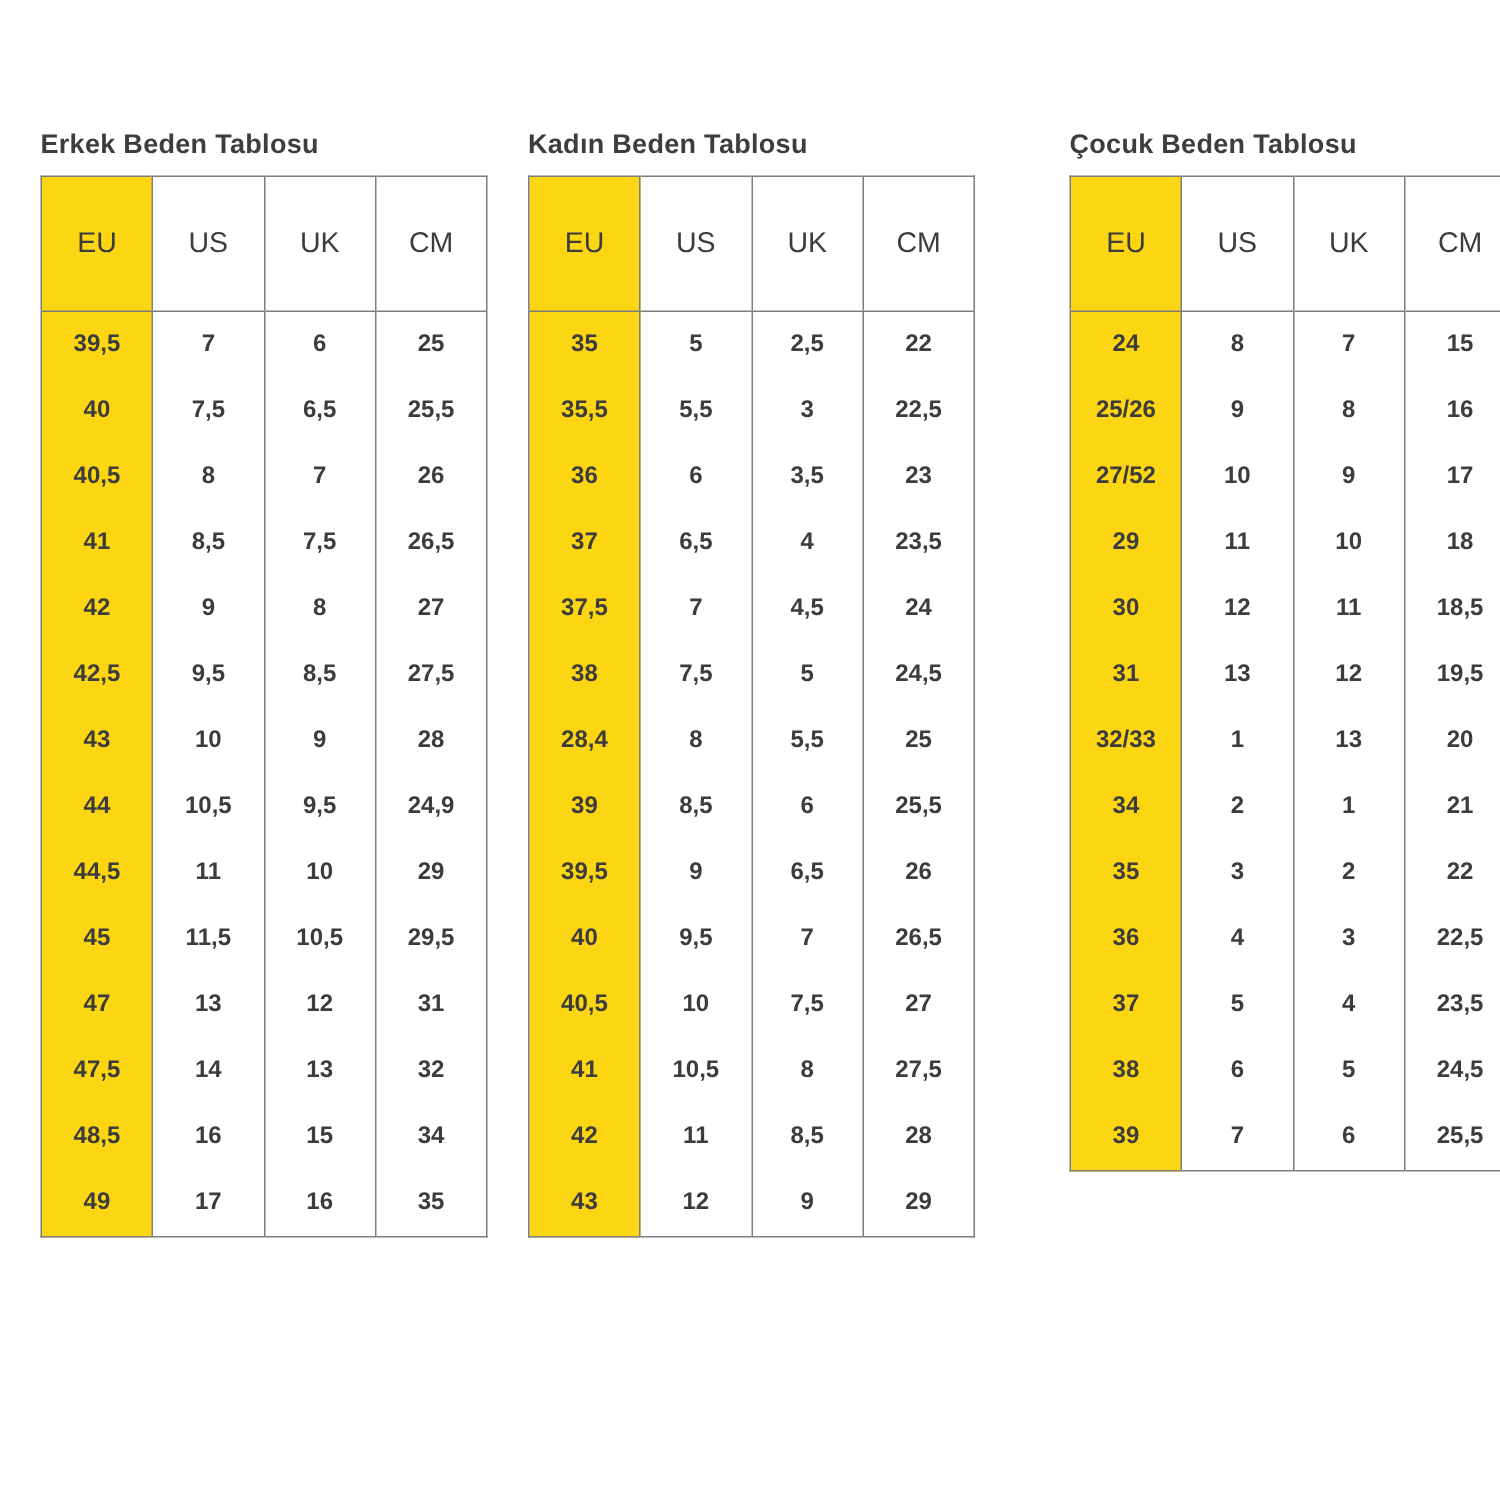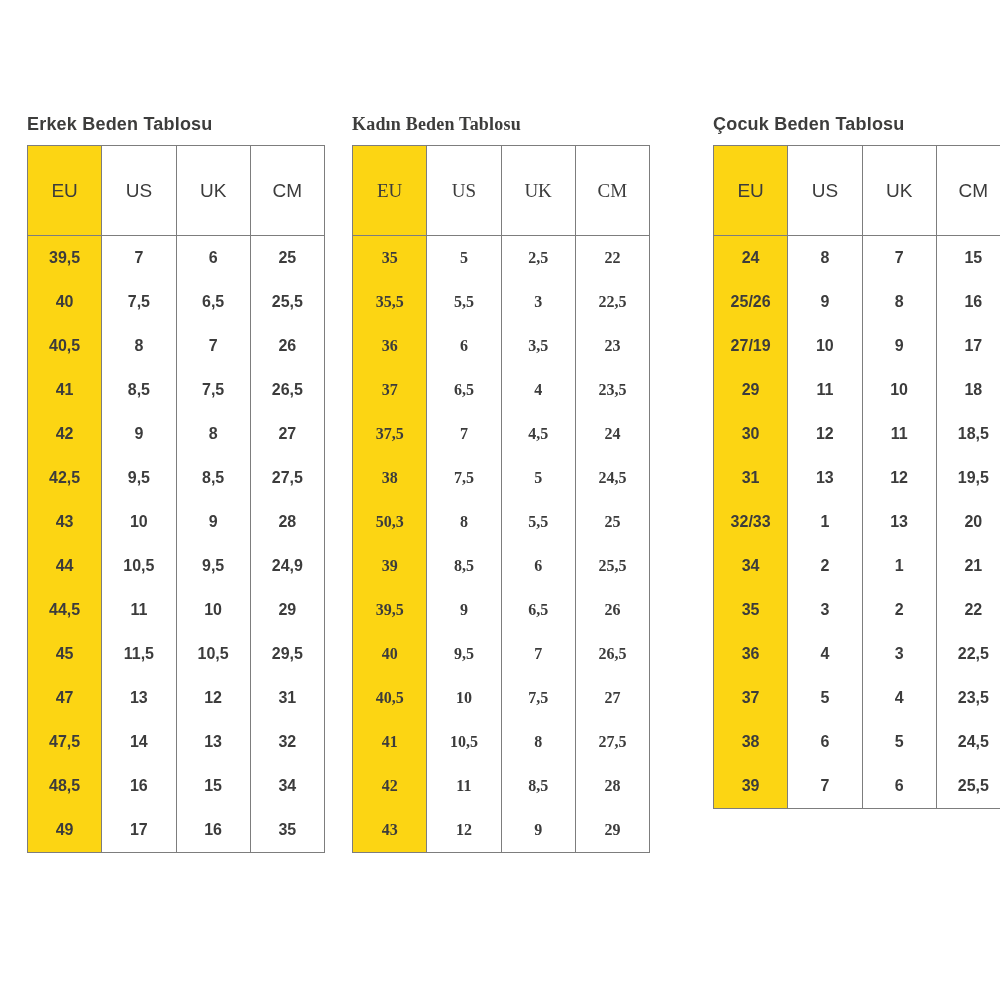--- a/index.html
+++ b/index.html
@@ -12,24 +12,23 @@
     position: relative;
     width: 1000px;
     height: 1000px;
     background: #ffffff;
     overflow: hidden;
   }
   .table-section {
     position: absolute;
     top: 86px;
     width: 298px;
-    margin-top: 28px;
   }
   .table-section.t0 { left: 27px; }
-  .table-section.t1 { left: 352px; font-family: Liberation Serif, serif; }
+  .table-section.t1 { left: 352px; }
   .table-section.t2 { left: 677px; padding-left: 36px; }
   .table-title {
     font-size: 18px;
     font-weight: 600;
     color: #3d3d3c;
     letter-spacing: 0.2px;
     line-height: 20px;
     margin: 0 0 11px 0;
     white-space: nowrap;
   }
@@ -214,21 +213,21 @@
             <td>4,5</td>
             <td>24</td>
           </tr>
           <tr>
             <td class="eu">38</td>
             <td>7,5</td>
             <td>5</td>
             <td>24,5</td>
           </tr>
           <tr>
-            <td class="eu">50,3</td>
+            <td class="eu">28,4</td>
             <td>8</td>
             <td>5,5</td>
             <td>25</td>
           </tr>
           <tr>
             <td class="eu">39</td>
             <td>8,5</td>
             <td>6</td>
             <td>25,5</td>
           </tr>
@@ -290,21 +289,21 @@
             <td>7</td>
             <td>15</td>
           </tr>
           <tr>
             <td class="eu">25/26</td>
             <td>9</td>
             <td>8</td>
             <td>16</td>
           </tr>
           <tr>
-            <td class="eu">27/19</td>
+            <td class="eu">27/52</td>
             <td>10</td>
             <td>9</td>
             <td>17</td>
           </tr>
           <tr>
             <td class="eu">29</td>
             <td>11</td>
             <td>10</td>
             <td>18</td>
           </tr>

